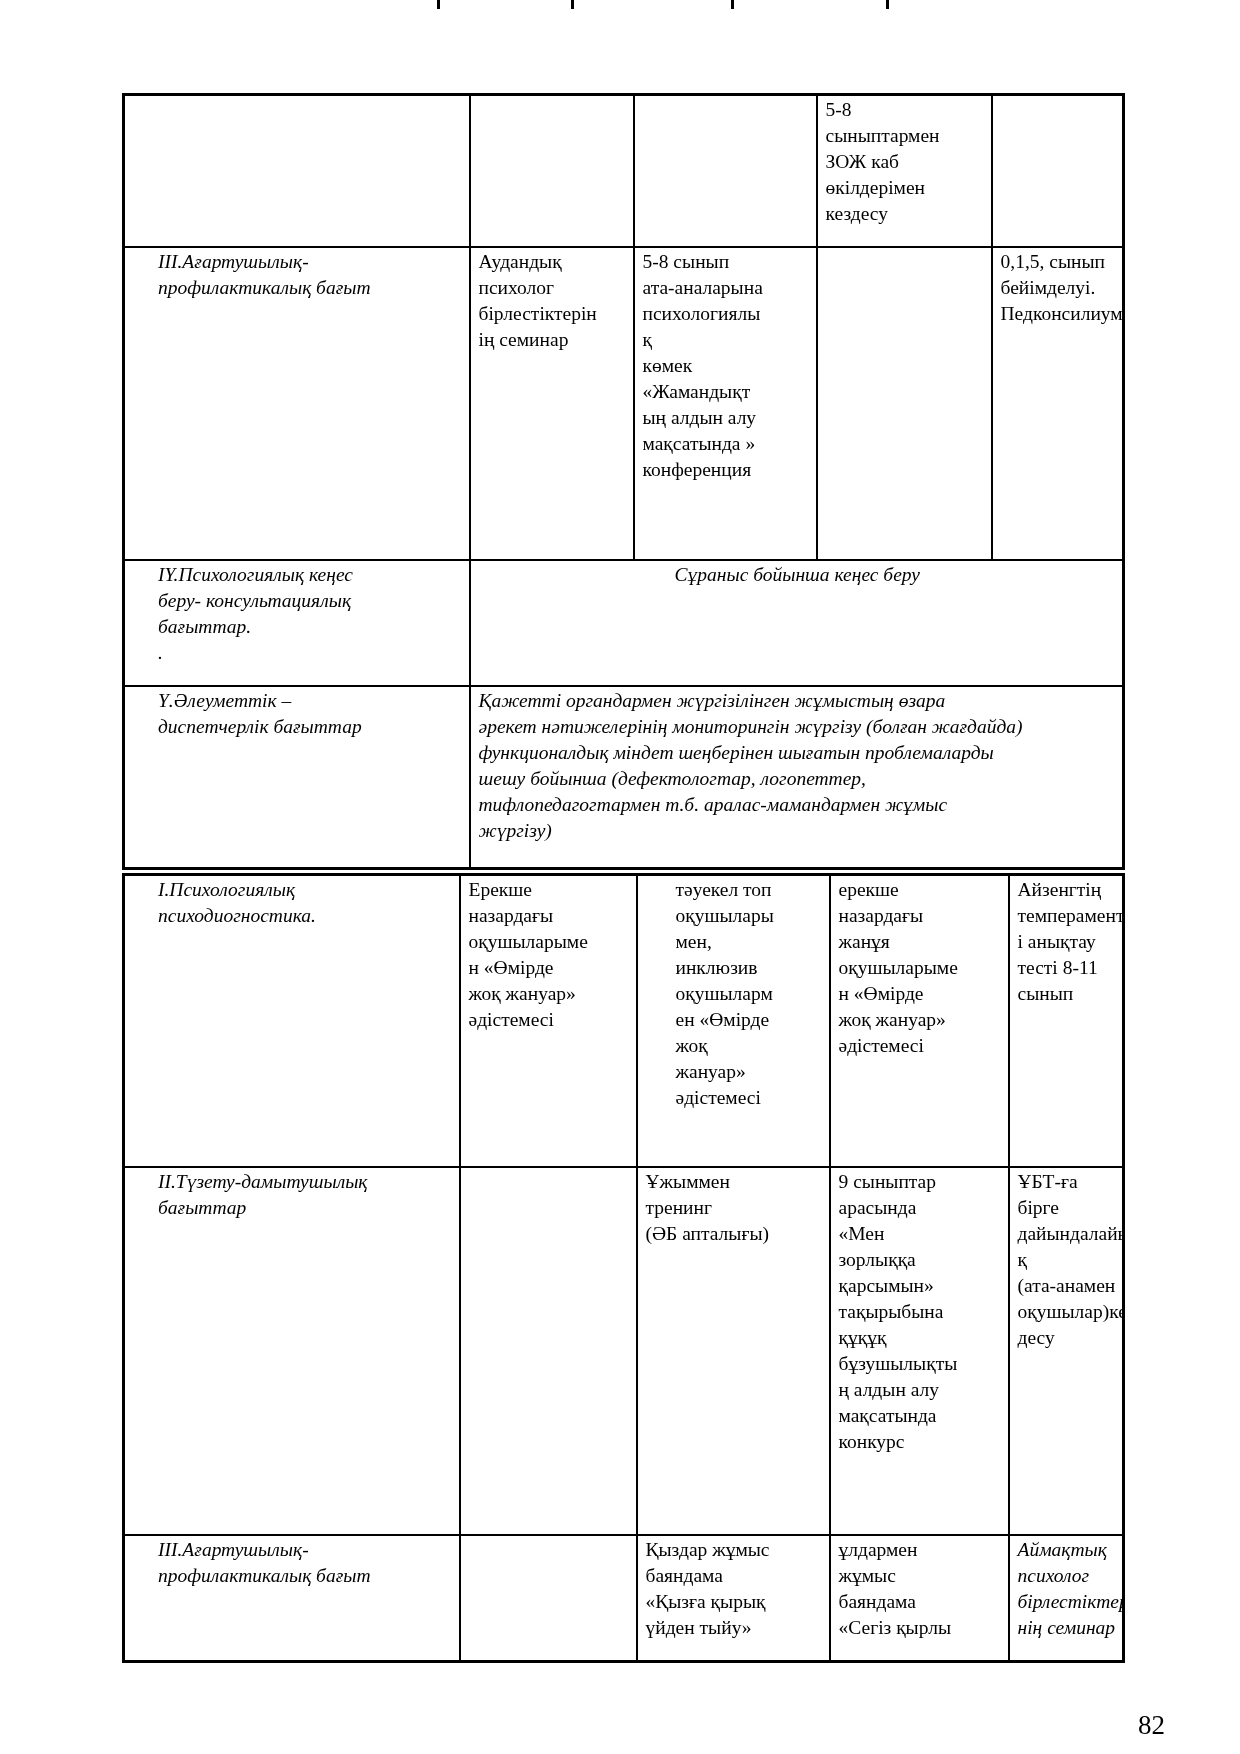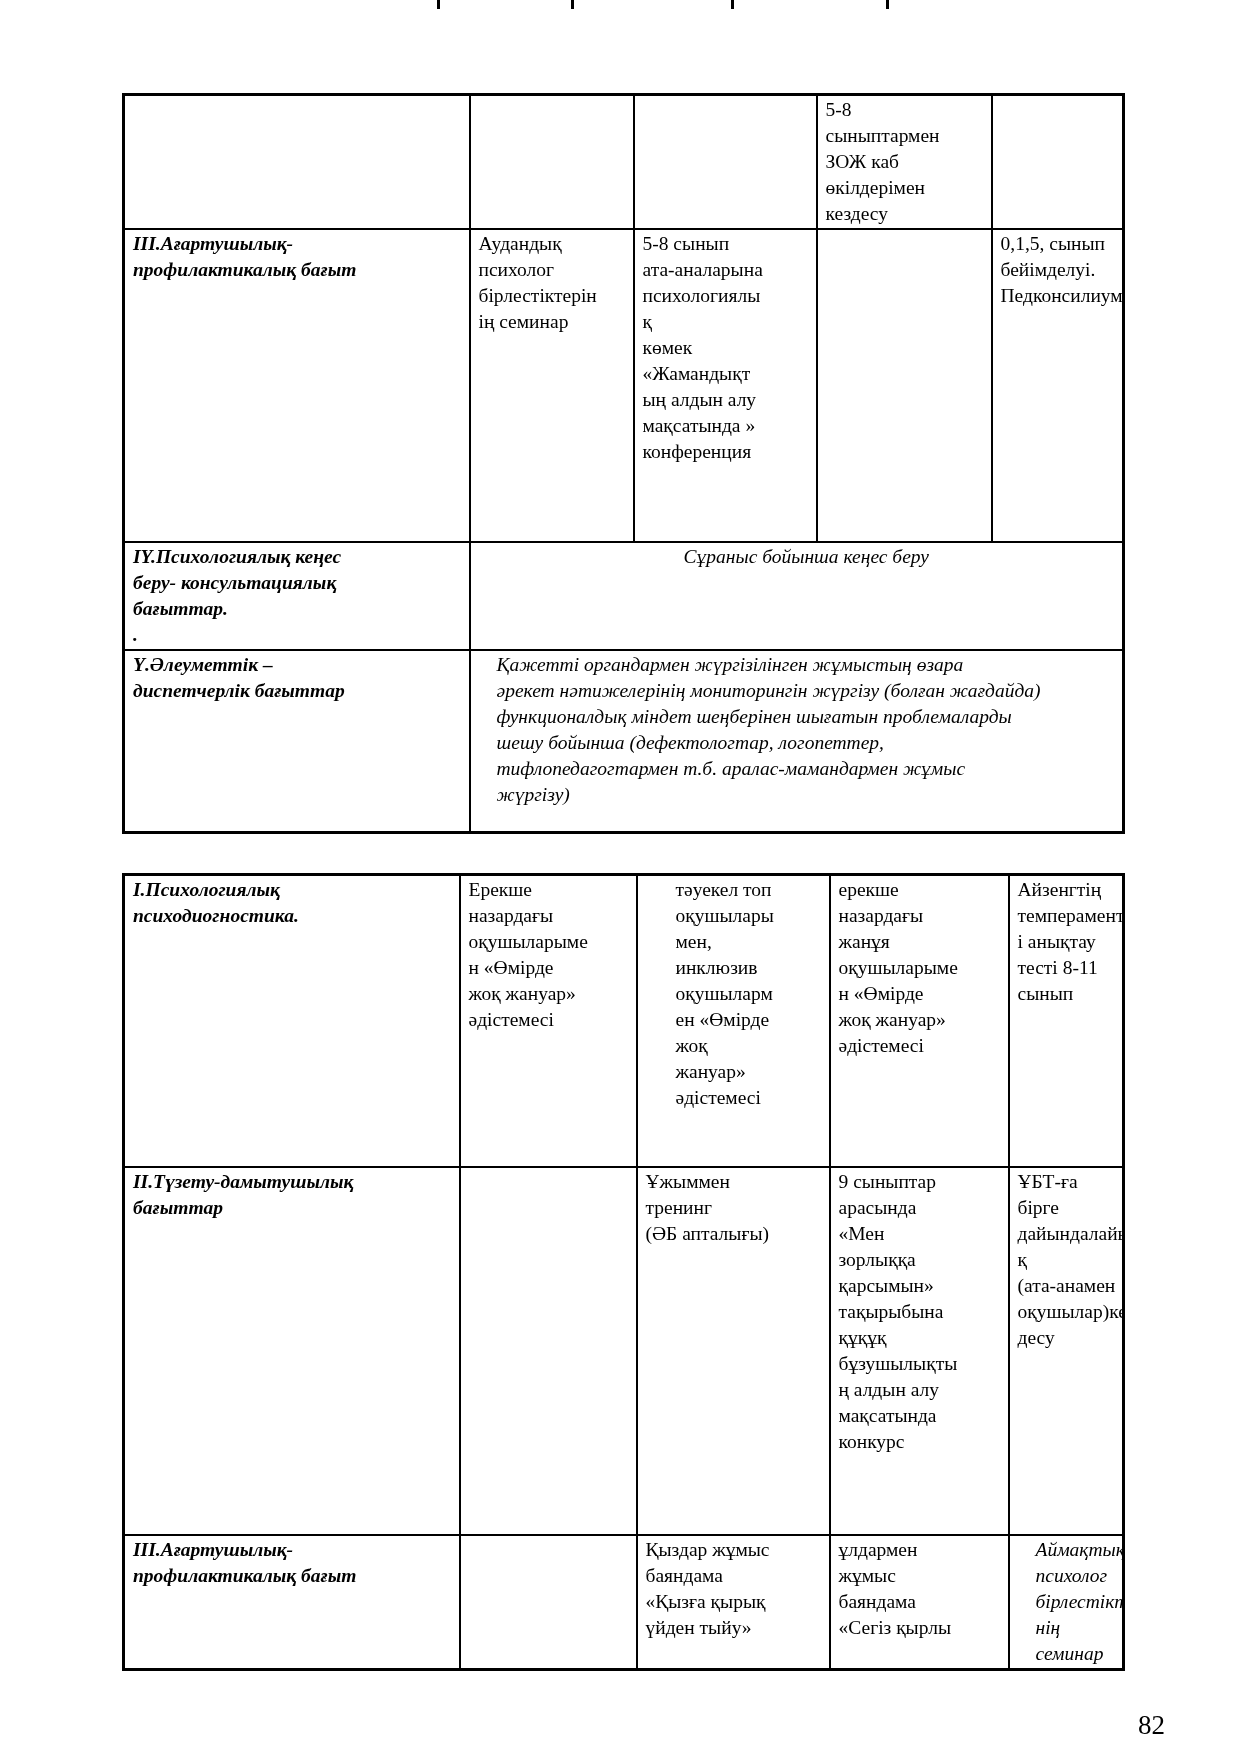--- a/index.html
+++ b/index.html
@@ -13,28 +13,28 @@
     position:absolute;
     border-collapse:collapse;
     table-layout:fixed;
     border:3px solid #000;
   }
   #t1 { left:122px; top:93px; width:1000px; }
   #t2 { left:122px; top:873px; width:1000px; }
   td {
     border:2px solid #000;
     vertical-align:top;
-    padding:1px 6px 1px 8px;
+    padding:1px 6px 19px 8px;
     font-size:19.5px;
     line-height:26px;
     overflow:hidden;
   }
   .cw { white-space:pre-line; }
-  .bi { font-weight:bold; font-style:italic; }
-  .it { font-style:italic;margin-left:18px; }
+  .bi { font-weight:normal; font-style:italic;margin-left:25px; }
+  .it { font-style:italic; }
   .b  { font-weight:normal; }
   .ctr { text-align:center; }
   .pl { padding-left:38px; }
   .hdr td { height:34px; padding-top:2px; padding-bottom:2px; }
   .stub { position:absolute; top:0; width:3px; height:9px; background:#000; }
   #pageno {
     position:absolute; left:1138px; top:1712px;
     font-size:27px; line-height:26px;
   }
 </style>

